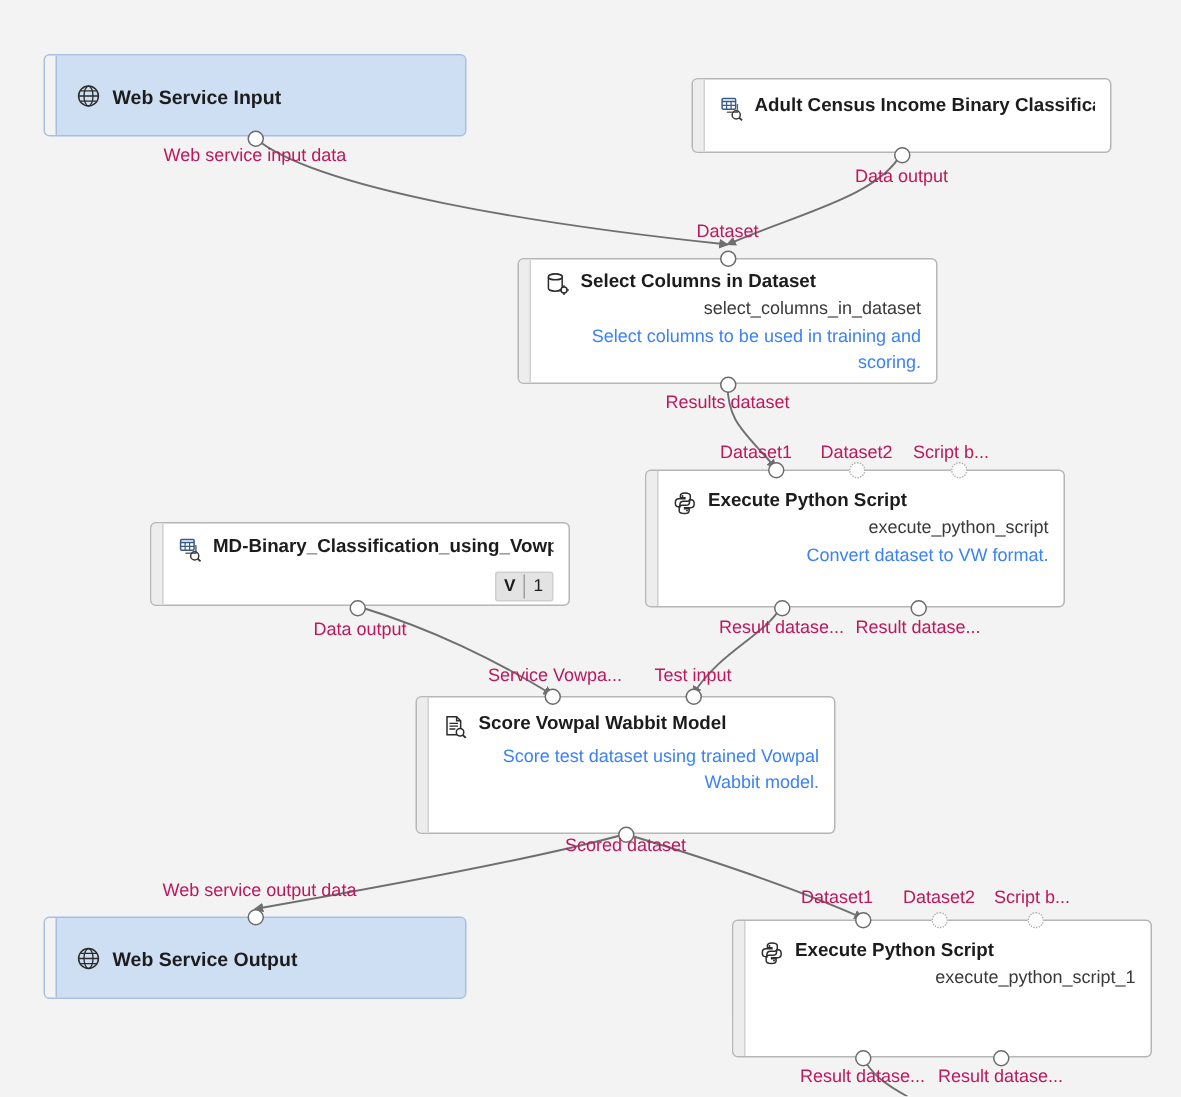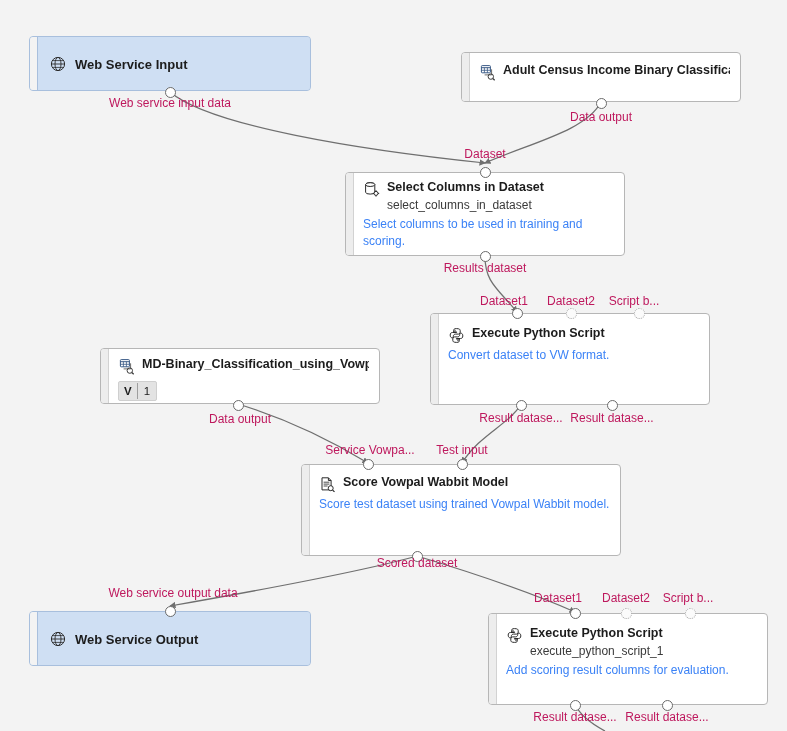--- a/index.html
+++ b/index.html
@@ -40,20 +40,21 @@
   .node .accent {
     width: 7px;
     flex: 0 0 7px;
     background: #ededed;
     border-right: 1px solid #d2d2d2;
   }
   .node .body {
     flex: 1 1 auto;
     padding: 7px 10px 6px 9px;
     overflow: hidden;
+    text-align: right;
   }
   .node.blue {
     background: #cfdff3;
     border-color: #a8bfdd;
   }
   .node.blue .accent {
     background: #f3f3f3;
     border-right: 1px solid #a8bfdd;
   }
   .node.blue .body {
@@ -263,20 +264,21 @@
         <span class="icon">
           <svg viewBox="0 0 17 17" width="17" height="17">
             <path d="M 8.5 1.6 c -2.6 0 -2.9 1 -2.9 1.9 v 1.4 h 3 v 0.6 H 4.4 c -1.2 0 -2.2 0.7 -2.2 2.6 s 0.9 2.7 2.1 2.7 h 1 V 9.3 c 0 -1.3 1 -2.2 2.3 -2.2 h 2.8 c 1 0 1.8 -0.8 1.8 -1.8 V 3.5 c 0 -0.9 -0.6 -1.9 -3.7 -1.9 z" fill="none" stroke="#2b2b2b" stroke-width="1"></path>
             <path d="M 8.5 15.4 c 2.6 0 2.9 -1 2.9 -1.9 v -1.4 h -3 v -0.6 h 4.2 c 1.2 0 2.2 -0.7 2.2 -2.6 s -0.9 -2.7 -2.1 -2.7 h -1 v 1.5 c 0 1.3 -1 2.2 -2.3 2.2 H 6.6 c -1 0 -1.8 0.8 -1.8 1.8 v 1.8 c 0 0.9 0.6 1.9 3.7 1.9 z" fill="none" stroke="#2b2b2b" stroke-width="1"></path>
             <circle cx="7" cy="3.6" r="0.65" fill="#2b2b2b"></circle>
             <circle cx="10" cy="13.4" r="0.65" fill="#2b2b2b"></circle>
           </svg>
         </span>
         <div class="title">Execute Python Script</div>
       </div>
+      <div class="subtitle">execute_python_script</div>
       <div class="desc">Convert dataset to VW format.</div>
     </div>
   </div>
   <div class="port" style="left:517px; top:313px;"></div>
   <div class="plabel" style="left:504px; top:294px;">Dataset1</div>
   <div class="port unconnected" style="left:571px; top:313px;"></div>
   <div class="plabel" style="left:571px; top:294px;">Dataset2</div>
   <div class="port unconnected" style="left:639px; top:313px;"></div>
   <div class="plabel" style="left:634px; top:294px;">Script b...</div>
   <div class="port" style="left:521px; top:405px;"></div>
@@ -304,21 +306,21 @@
       </div>
       <span class="version-badge">
         <span class="vk">V</span>
         <span class="vv">1</span>
       </span>
     </div>
   </div>
   <div class="port" style="left:238px; top:405px;"></div>
   <div class="plabel" style="left:240px; top:412px;">Data output</div>
 
-  <div class="node" style="left:277px; top:464px; width:320px; height:92px;margin-left:24px;">
+  <div class="node" style="left:277px; top:464px; width:280px; height:92px;">
     <div class="accent"></div>
     <div class="body" style="padding-top:10px;">
       <div class="title-row">
         <span class="icon">
           <svg viewBox="0 0 17 17" width="17" height="17">
             <path d="M 3 1.8 h 6.4 l 2.7 2.7 v 9.4 h -9.1 z" fill="#ffffff" stroke="#2b2b2b" stroke-width="1"></path>
             <path d="M 9.4 1.8 v 2.7 h 2.7" fill="none" stroke="#2b2b2b" stroke-width="1"></path>
             <g stroke="#2b2b2b" stroke-width="0.85">
               <line x1="4.6" y1="6.2" x2="10.4" y2="6.2"></line>
               <line x1="4.6" y1="8.1" x2="10.4" y2="8.1"></line>
@@ -366,21 +368,20 @@
           <svg viewBox="0 0 17 17" width="17" height="17">
             <path d="M 8.5 1.6 c -2.6 0 -2.9 1 -2.9 1.9 v 1.4 h 3 v 0.6 H 4.4 c -1.2 0 -2.2 0.7 -2.2 2.6 s 0.9 2.7 2.1 2.7 h 1 V 9.3 c 0 -1.3 1 -2.2 2.3 -2.2 h 2.8 c 1 0 1.8 -0.8 1.8 -1.8 V 3.5 c 0 -0.9 -0.6 -1.9 -3.7 -1.9 z" fill="none" stroke="#2b2b2b" stroke-width="1"></path>
             <path d="M 8.5 15.4 c 2.6 0 2.9 -1 2.9 -1.9 v -1.4 h -3 v -0.6 h 4.2 c 1.2 0 2.2 -0.7 2.2 -2.6 s -0.9 -2.7 -2.1 -2.7 h -1 v 1.5 c 0 1.3 -1 2.2 -2.3 2.2 H 6.6 c -1 0 -1.8 0.8 -1.8 1.8 v 1.8 c 0 0.9 0.6 1.9 3.7 1.9 z" fill="none" stroke="#2b2b2b" stroke-width="1"></path>
             <circle cx="7" cy="3.6" r="0.65" fill="#2b2b2b"></circle>
             <circle cx="10" cy="13.4" r="0.65" fill="#2b2b2b"></circle>
           </svg>
         </span>
         <div class="title">Execute Python Script</div>
       </div>
       <div class="subtitle">execute_python_script_1</div>
-      <div class="desc">Add scoring result columns for evaluation.</div>
     </div>
   </div>
   <div class="port" style="left:575px; top:613px;"></div>
   <div class="plabel" style="left:558px; top:591px;">Dataset1</div>
   <div class="port unconnected" style="left:626px; top:613px;"></div>
   <div class="plabel" style="left:626px; top:591px;">Dataset2</div>
   <div class="port unconnected" style="left:690px; top:613px;"></div>
   <div class="plabel" style="left:688px; top:591px;">Script b...</div>
   <div class="port" style="left:575px; top:705px;"></div>
   <div class="plabel" style="left:575px; top:710px;">Result datase...</div>

